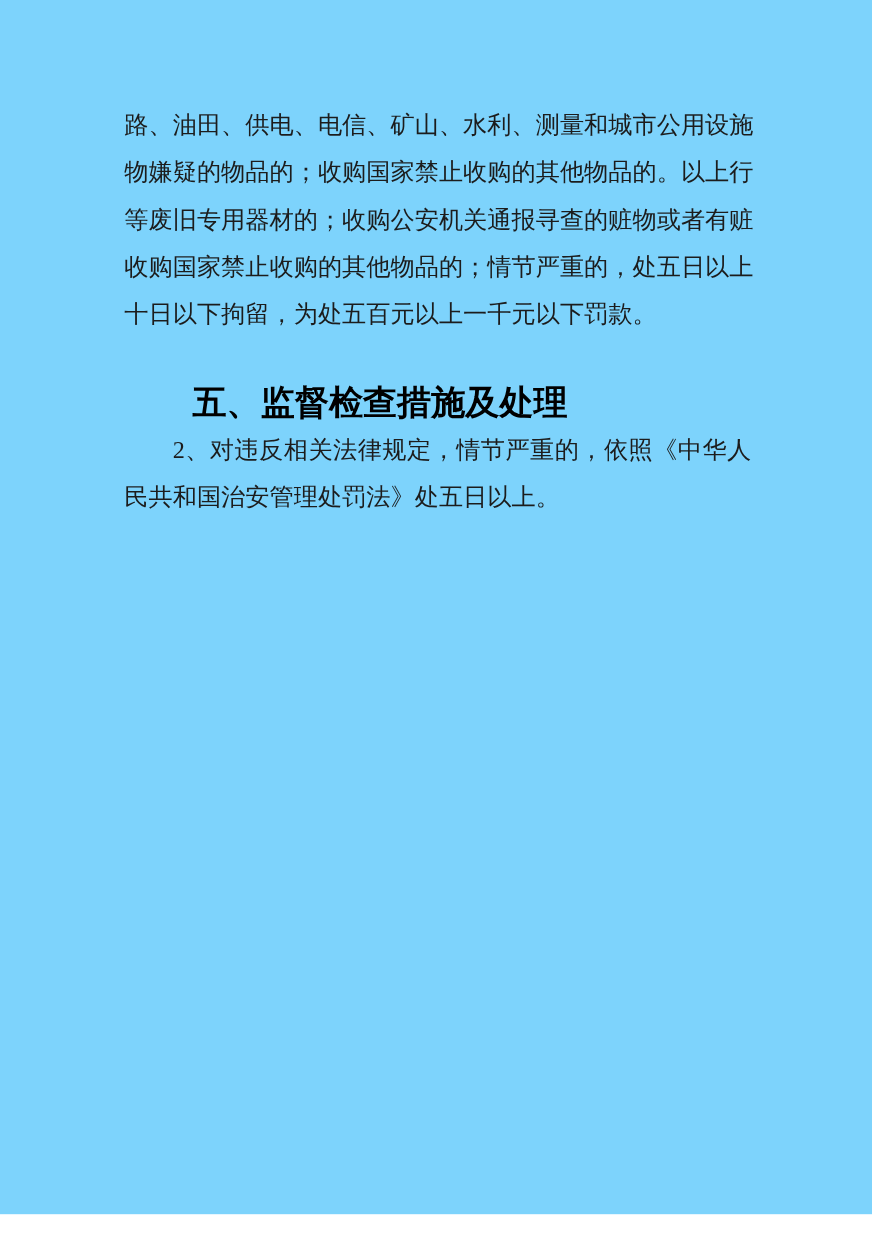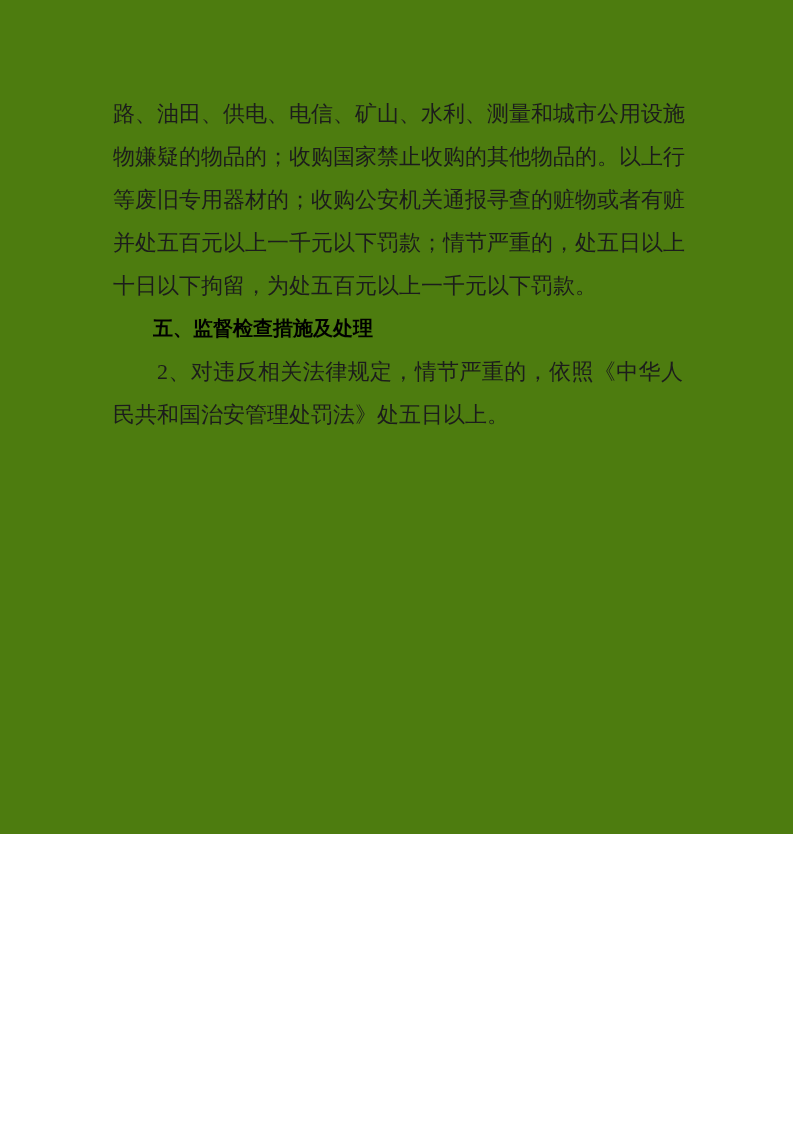--- a/index.html
+++ b/index.html
@@ -3,22 +3,22 @@
 <meta charset="utf-8">
 <style>
   html, body {
     margin: 0;
     padding: 0;
     background: #ffffff;
   }
   .page {
     position: relative;
     width: 793px;
-    height: 834px;
-    background: #4d7c0f;
+    height: 1104px;
+    background: #7dd3fc;
     overflow: hidden;
     font-family: "Liberation Serif", serif;
   }
   .doc-content {
     position: absolute;
     left: 113px;
     top: 92px;
     width: 570px;
     color: #1c1c1c;
     font-size: 22px;
@@ -40,35 +40,36 @@
     text-align-last: left;
     -moz-text-align-last: left;
   }
   .paragraph.indent .line.first {
     text-indent: 2em;
   }
   .paragraph.heading .line {
     font-family: "Liberation Sans", "DejaVu Sans", sans-serif;
     font-weight: bold;
     color: #000000;
-    font-size: 20px;
+    font-size: 31px;
     text-align: left;
     text-align-last: left;
+    margin-top: 37px;
   }
 </style>
 </head>
 <body>
 
 <div class="page">
   <div class="doc-content">
       <div class="paragraph">
         <div class="line first">路、油田、供电、电信、矿山、水利、测量和城市公用设施</div>
         <div class="line">物嫌疑的物品的；收购国家禁止收购的其他物品的。以上行</div>
         <div class="line">等废旧专用器材的；收购公安机关通报寻查的赃物或者有赃</div>
-        <div class="line">并处五百元以上一千元以下罚款；情节严重的，处五日以上</div>
+        <div class="line">收购国家禁止收购的其他物品的；情节严重的，处五日以上</div>
         <div class="line last">十日以下拘留，为处五百元以上一千元以下罚款。</div>
       </div>
       <div class="paragraph heading indent">
         <div class="line first last">五、监督检查措施及处理</div>
       </div>
       <div class="paragraph indent">
         <div class="line first">2、对违反相关法律规定，情节严重的，依照《中华人</div>
         <div class="line last">民共和国治安管理处罚法》处五日以上。</div>
       </div>
     </div>

